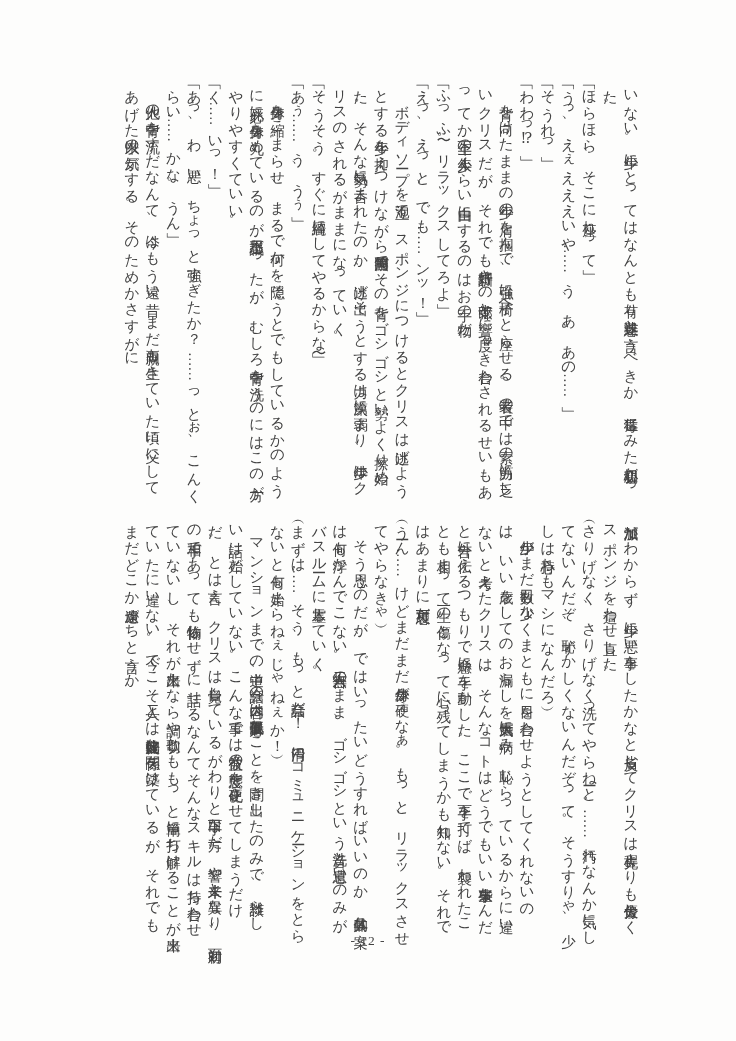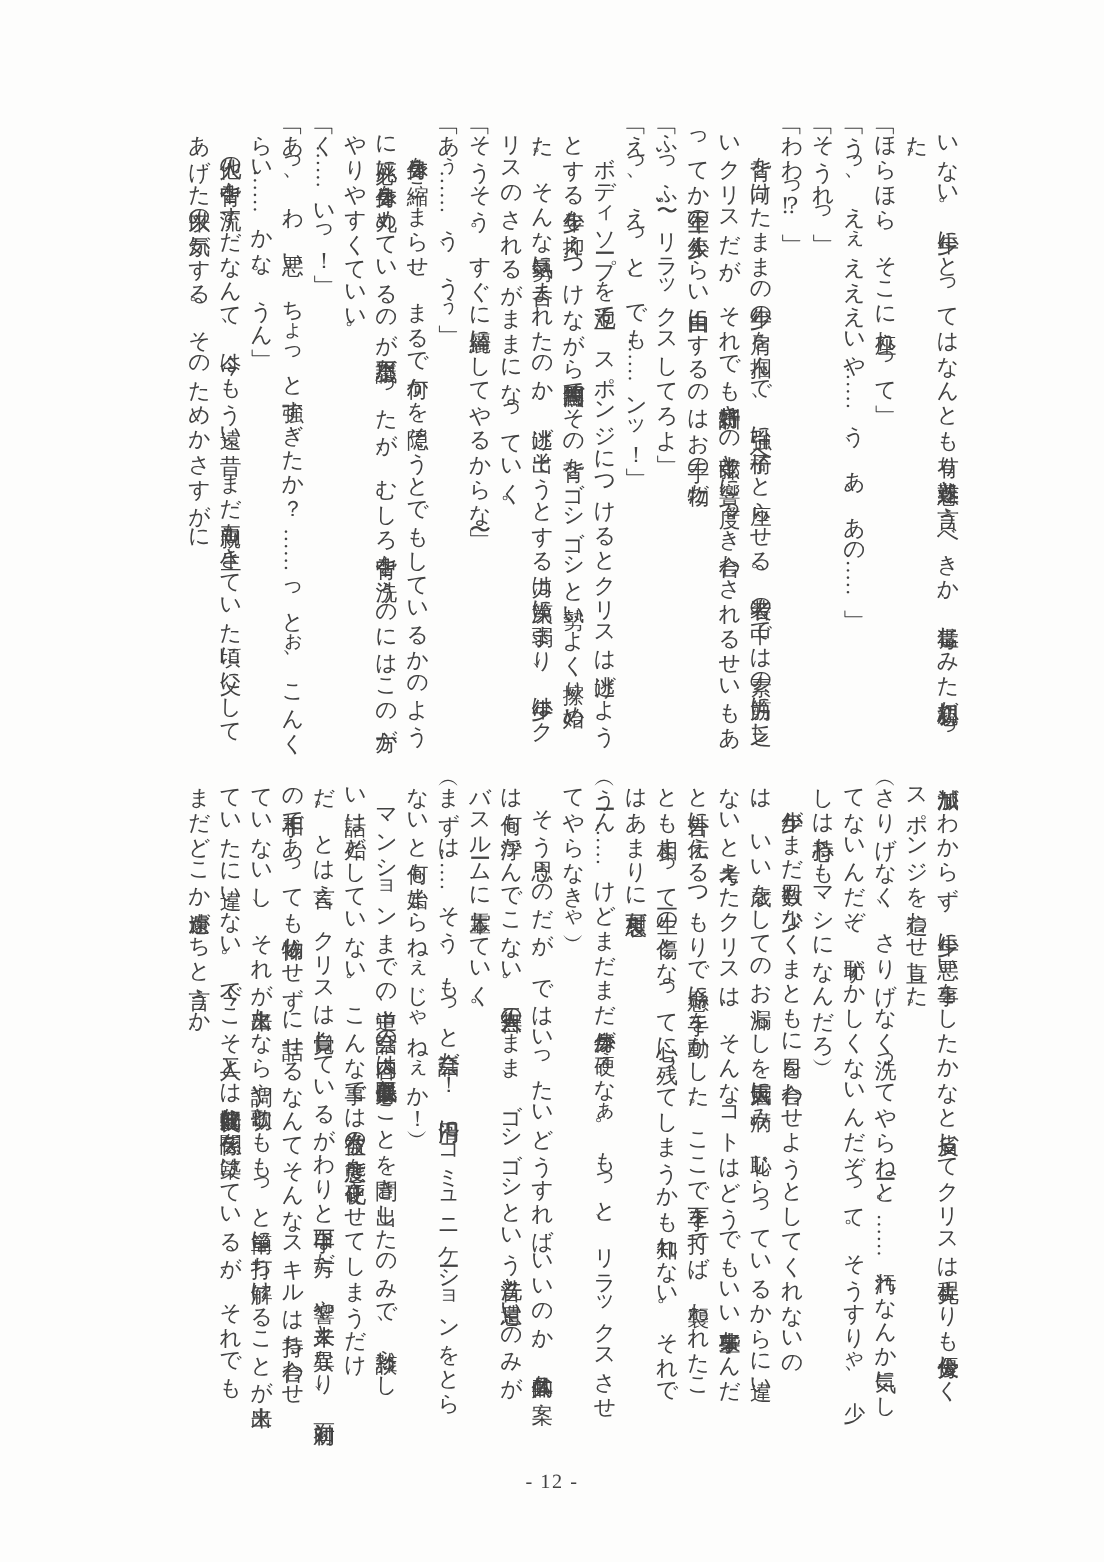--- a/index.html
+++ b/index.html
@@ -41,21 +41,21 @@
     height: 424px;
   }
   .block-bottom {
     top: 515px;
     right: 95px;
     width: 542px;
     height: 424px;
   }
   .page-number {
     position: absolute;
-    top: 980px;
+    top: 933px;
     left: 0;
     width: 736px;
     text-align: center;
     font-size: 13.5px;
     color: #424242;
     letter-spacing: 1px;
   }
 </style>
 </head>
 <body>

